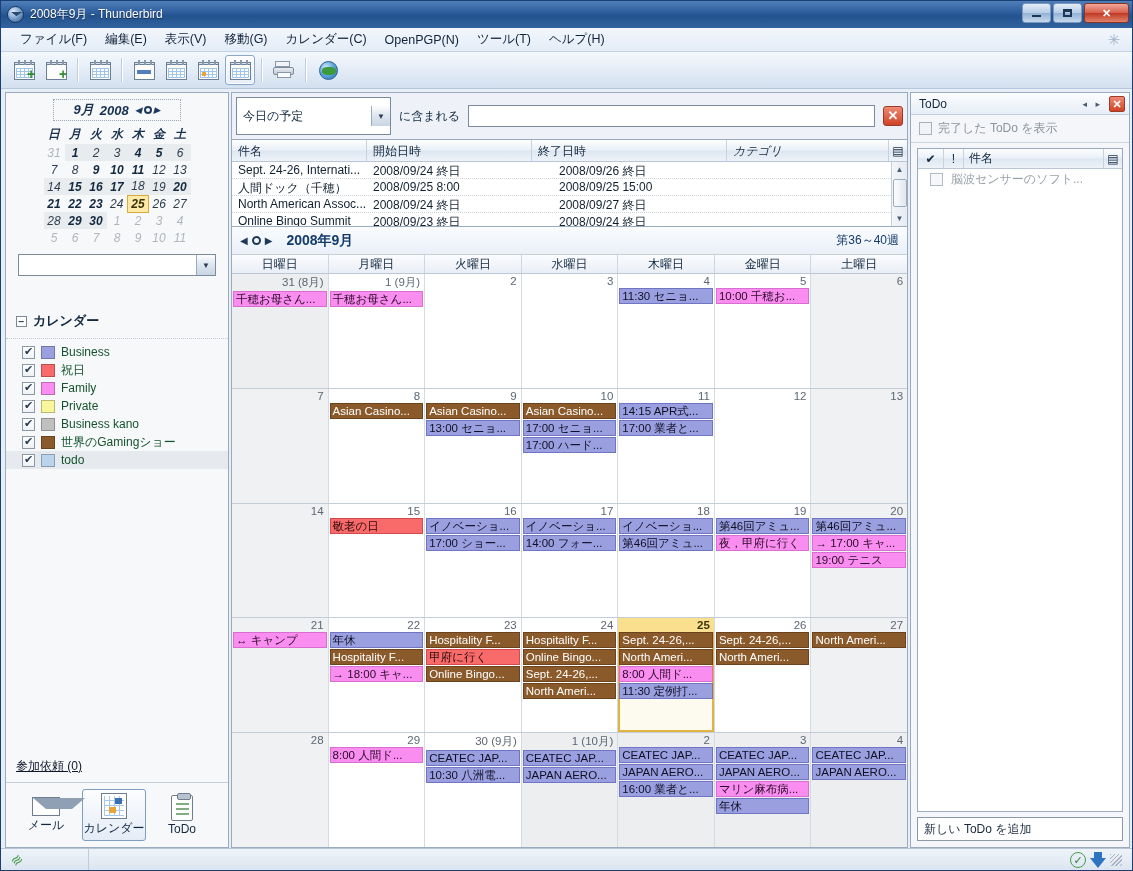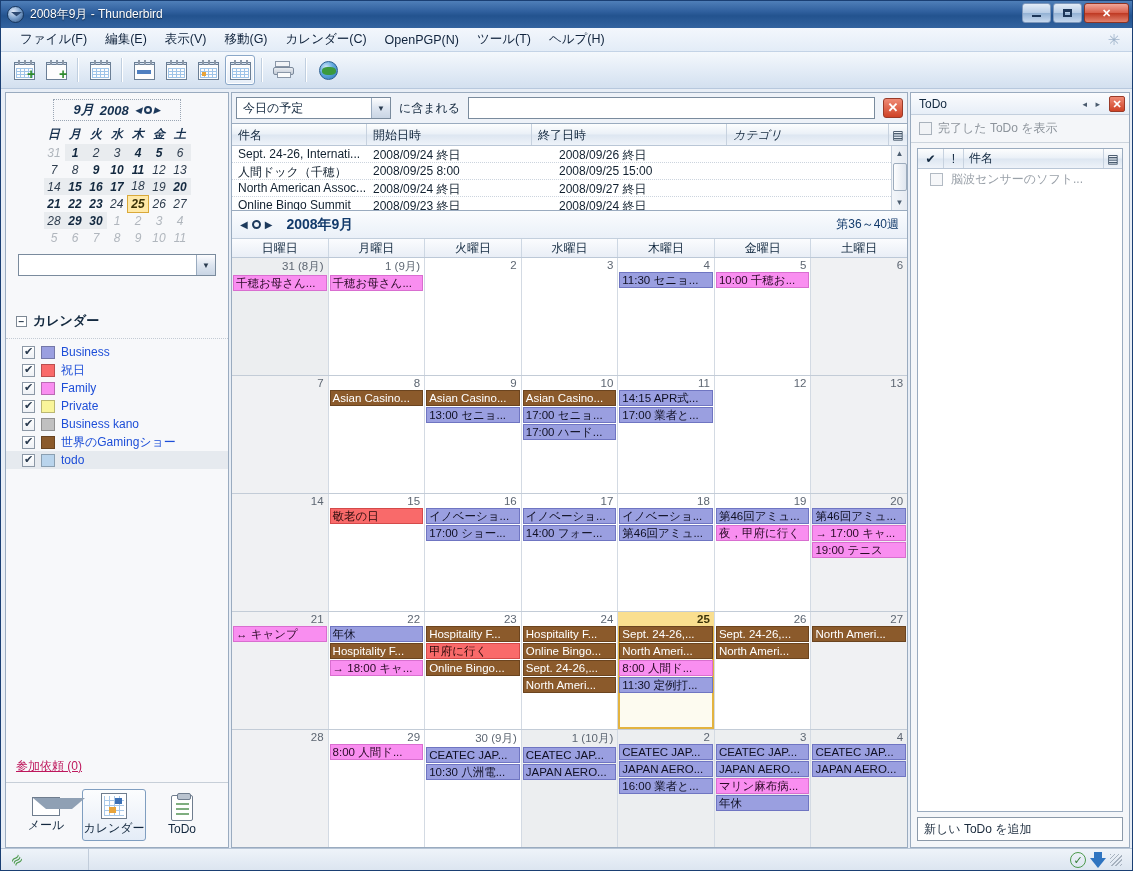--- a/index.html
+++ b/index.html
@@ -161,24 +161,24 @@
   }
   .cal-row.selected { background: #e6eaef; }
   .cb {
     width: 13px; height: 13px; border: 1px solid #8c98a6; background: linear-gradient(180deg,#fff,#eef1f5);
     position: relative; flex: 0 0 13px;
   }
   .cb.on::after {
     content: "✔"; position: absolute; left: 1px; top: -2px; font-size: 11px; color: #2b3c50;
   }
   .swatch { width: 14px; height: 13px; border: 1px solid rgba(0,0,0,.25); flex: 0 0 14px; }
-  .cal-name { font-size: 12px; color: #1d4ed8; white-space: nowrap; }
+  .cal-name { font-size: 12px; color: #14532d; white-space: nowrap; }
   .sidebar-bottom { margin-top: auto; }
   .invite-link {
-    padding: 6px 0 7px 10px; color: #be185d; font-size: 12px; text-decoration: underline;
+    padding: 6px 0 7px 10px; color: #0f172a; font-size: 12px; text-decoration: underline;
     border-bottom: 1px solid #c7cfd8;
   }
   .mode-bar { display: flex; gap: 4px; padding: 6px 8px; align-items: flex-start; }
   .mode-btn {
     width: 64px; height: 52px; border: 1px solid transparent; border-radius: 3px;
     display: flex; flex-direction: column; align-items: center; justify-content: center; gap: 1px;
   }
   .mode-btn.active {
     border: 1px solid #7f9ec0; background: linear-gradient(180deg,#fcfdfe,#e4ecf7);
   }
@@ -200,21 +200,21 @@
   .todo-ico { width: 22px; height: 26px; background:#fff; border:1px solid #6f7d8e; border-radius:2px; position:relative; }
   .todo-ico::before { content:""; position:absolute; left:5px; top:-3px; width:12px; height:5px; background:#b9c3cf; border:1px solid #6f7d8e; border-radius:2px;}
   .todo-ico .ln { position:absolute; left:4px; width:13px; height:2px; background:#7fae7f; }
   
   .center { flex: 1 1 auto; display: flex; flex-direction: column; min-width: 0; margin-right: 2px; }
   .searchbar {
     display: flex; align-items: center; gap: 8px; padding: 4px 4px;
     background: #eef2f8; border: 1px solid #9aabbf; border-bottom: none;
   }
   .sel {
-    width: 155px; height: 22px; border: 1px solid #7a8b9d; background:#fff;
+    width: 155px; height: 38px; border: 1px solid #7a8b9d; background:#fff;
     display: flex; align-items: center; padding-left: 6px; font-size: 12px; color: #13283e;
     justify-content: space-between;
   }
   .sel .drop {
     width: 19px; height: 20px; border-left: 1px solid #9aabbf; display:flex; align-items:center; justify-content:center;
     background: linear-gradient(180deg,#fdfdfe 0%,#dde5f0 50%,#c9d5e4 100%); font-size: 8px; color:#2b3c50;
   }
   .lbl-contains { font-size: 12px; color: #13283e; white-space: nowrap; }
   .search-input {
     flex: 1 1 auto; height: 22px; border: 1px solid #7a8b9d; background: #fff;

